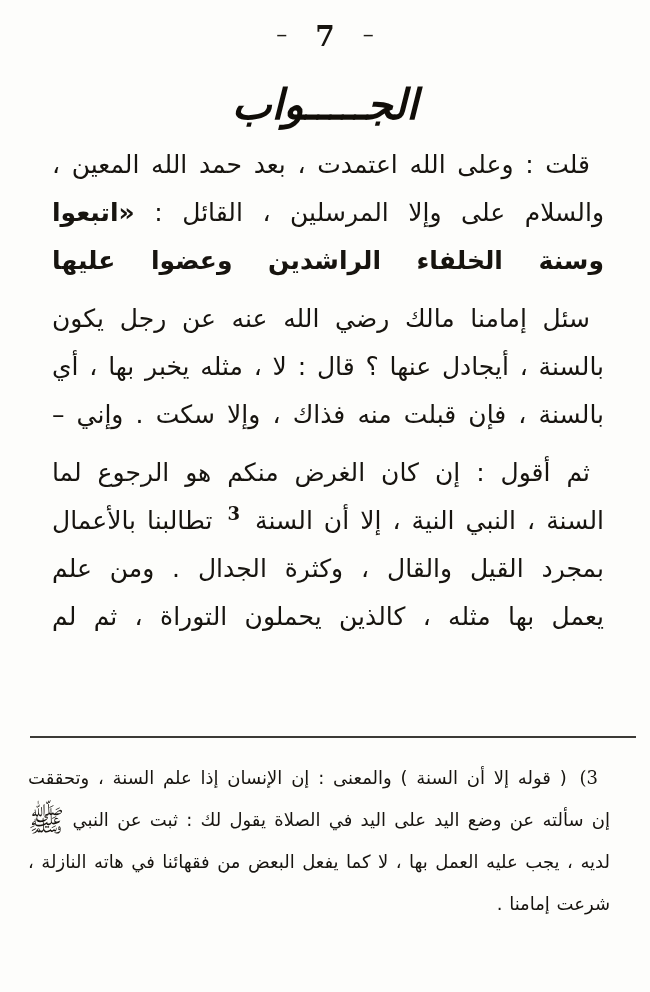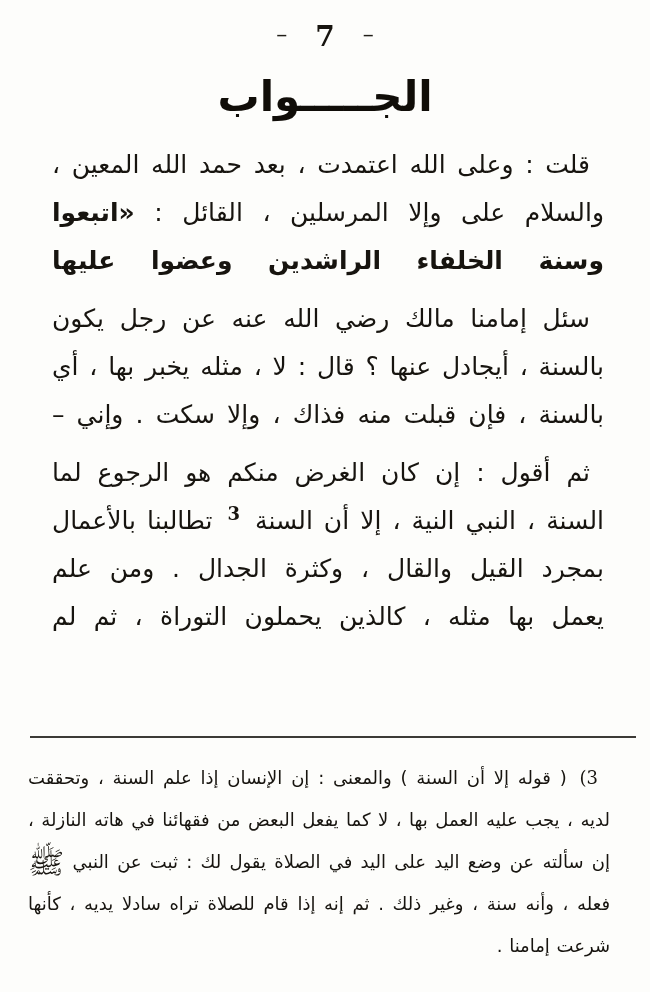--- a/index.html
+++ b/index.html
@@ -15,23 +15,23 @@
     text-align:center;
     font-family:"DejaVu Serif","Liberation Serif",serif;
     font-size:28px;font-weight:bold;letter-spacing:0;
   }
   .page-number .dash{
     font-weight:normal;font-size:22px;
     position:relative;top:-4px;padding:0 28px;color:#211e18;
   }
   
   .title{
-    position:absolute;top:72px;left:0;right:0;margin:0;
+    position:absolute;top:72px;left:0;right:0;margin:8px;
     text-align:center;direction:rtl;
-    font-size:42px;font-weight:bold;color:#100d08;
+    font-size:42px;font-weight:bold;color:#100d08;font-style:italic;
   }
   
   .body-text{
     position:absolute;top:142px;right:46px;left:52px;
     direction:rtl;
   }
   .para{margin:0 0 10px 0;}
   .tline{
     height:48px;line-height:46px;font-size:25px;
     text-align:justify;text-align-last:justify;
@@ -97,20 +97,19 @@
         <div class="tline"><span>بمجرد القيل والقال ، وكثرة الجدال . ومن علم السنة ، ثم لم</span></div>
         <div class="tline"><span>يعمل بها مثله ، كالذين يحملون التوراة ، ثم لم يحملوها ،</span></div>
       </div>
     </div>
 
   <div class="rule"></div>
 
   <div class="footnotes" dir="rtl">
       <div class="para">
         <div class="fline first"><span class="fn-marker">3)</span><span> ( قوله إلا أن السنة ) والمعنى : إن الإنسان إذا علم السنة ، وتحققت</span></div>
+        <div class="fline"><span>إن سألته عن وضع اليد على اليد في الصلاة يقول لك : ثبت عن النبي </span><span class="saws">ﷺ</span></div>
         <div class="fline"><span>لديه ، يجب عليه العمل بها ، لا كما يفعل البعض من فقهائنا في هاته النازلة ،</span></div>
-        <div class="fline"><span>إن سألته عن وضع اليد على اليد في الصلاة يقول لك : ثبت عن النبي </span><span class="saws">ﷺ</span></div>
-        <div class="fline"><span>فعله ، وأنه سنة ، وغير ذلك . ثم إنه إذا قام للصلاة تراه سادلا يديه ، كأنها</span></div>
         <div class="fline last"><span>شرعت إمامنا .</span></div>
       </div>
     </div>
 
 </div>
 
 </body></html>

